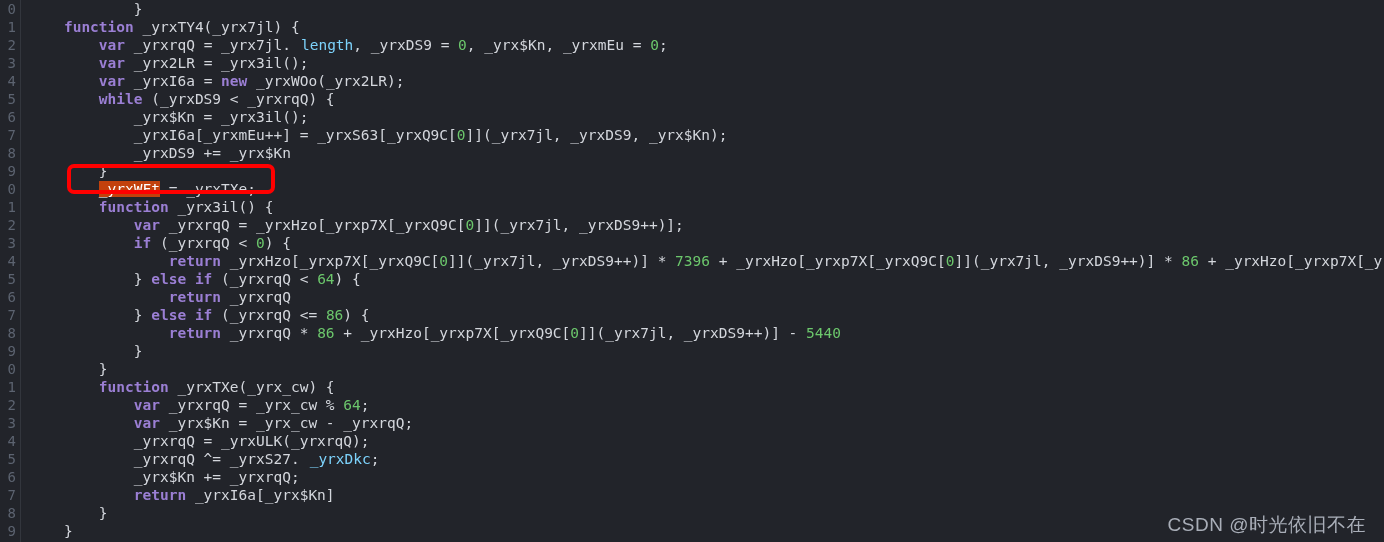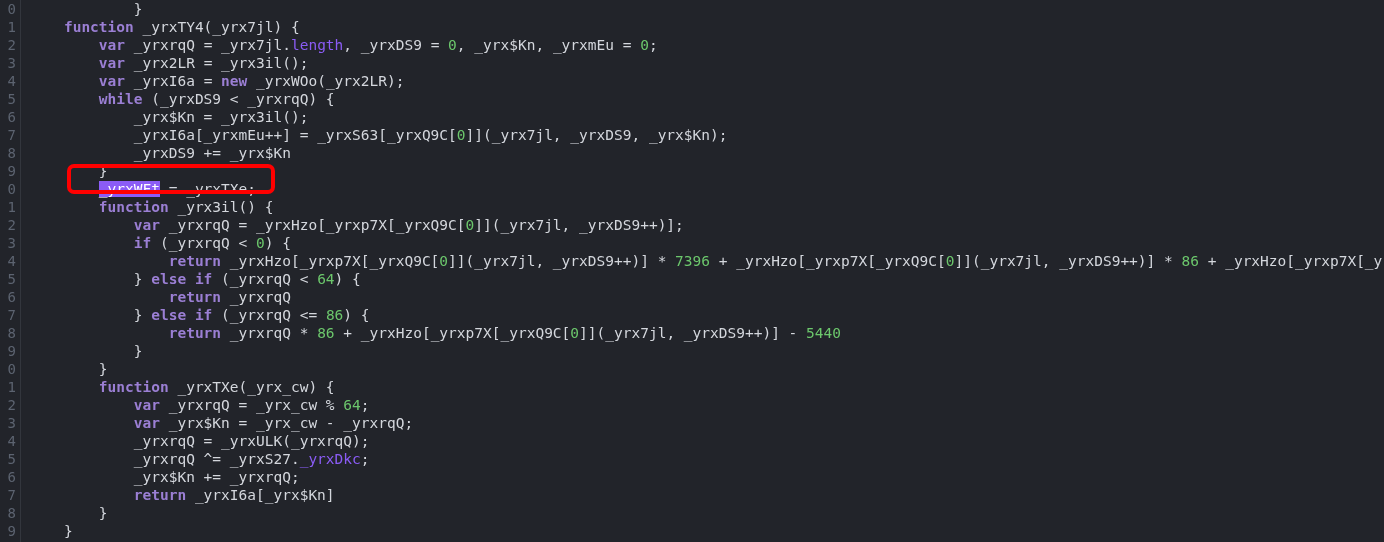--- a/index.html
+++ b/index.html
@@ -52,23 +52,23 @@
   .cl {
     height: 18px;
     line-height: 18px;
     white-space: pre;
     color: #d4d7dd;
     padding-left: 8px;
   }
   
   .kw   { color: #9b7fd4; font-weight: bold; }      
   .num  { color: #6cc76c; }      
-  .prop { color: #8b5cf6; }      
+  .prop { color: #7dd3fc; margin-left: 10px; }      
   .pl   { color: #d4d7dd; }      
-  .hl   { background: #8b5cf6; color: #ffffff; }  
+  .hl   { background: #c2410c; color: #ffffff; }  
 
   
   #redbox {
     position: absolute;
     left: 67px;
     top: 164px;
     width: 208px;
     height: 30px;
     border: 4px solid #ff0000;
     border-radius: 7px;
@@ -124,14 +124,15 @@
       <div class="ln">7</div>
       <div class="ln">8</div>
       <div class="ln">9</div>
       <div class="ln">0</div>
     </div>
 
   <div id="code"><div class="cl">            <span class="pl">}</span></div><div class="cl">    <span class="kw">function</span> <span class="pl">_yrxTY4</span><span class="pl">(</span><span class="pl">_yrx7jl</span><span class="pl">)</span> <span class="pl">{</span></div><div class="cl">        <span class="kw">var</span> <span class="pl">_yrxrqQ</span> <span class="pl">=</span> <span class="pl">_yrx7jl</span><span class="pl">.</span><span class="prop">length</span><span class="pl">,</span> <span class="pl">_yrxDS9</span> <span class="pl">=</span> <span class="num">0</span><span class="pl">,</span> <span class="pl">_yrx$Kn</span><span class="pl">,</span> <span class="pl">_yrxmEu</span> <span class="pl">=</span> <span class="num">0</span><span class="pl">;</span></div><div class="cl">        <span class="kw">var</span> <span class="pl">_yrx2LR</span> <span class="pl">=</span> <span class="pl">_yrx3il</span><span class="pl">();</span></div><div class="cl">        <span class="kw">var</span> <span class="pl">_yrxI6a</span> <span class="pl">=</span> <span class="kw">new</span> <span class="pl">_yrxWOo</span><span class="pl">(</span><span class="pl">_yrx2LR</span><span class="pl">);</span></div><div class="cl">        <span class="kw">while</span> <span class="pl">(</span><span class="pl">_yrxDS9</span> <span class="pl">&lt;</span> <span class="pl">_yrxrqQ</span><span class="pl">)</span> <span class="pl">{</span></div><div class="cl">            <span class="pl">_yrx$Kn</span> <span class="pl">=</span> <span class="pl">_yrx3il</span><span class="pl">();</span></div><div class="cl">            <span class="pl">_yrxI6a</span><span class="pl">[</span><span class="pl">_yrxmEu</span><span class="pl">++]</span> <span class="pl">=</span> <span class="pl">_yrxS63</span><span class="pl">[</span><span class="pl">_yrxQ9C</span><span class="pl">[</span><span class="num">0</span><span class="pl">]](</span><span class="pl">_yrx7jl</span><span class="pl">,</span> <span class="pl">_yrxDS9</span><span class="pl">,</span> <span class="pl">_yrx$Kn</span><span class="pl">);</span></div><div class="cl">            <span class="pl">_yrxDS9</span> <span class="pl">+=</span> <span class="pl">_yrx$Kn</span></div><div class="cl">        <span class="pl">}</span></div><div class="cl">        <span class="hl">_yrxWFt</span> <span class="pl">=</span> <span class="pl">_yrxTXe</span><span class="pl">;</span></div><div class="cl">        <span class="kw">function</span> <span class="pl">_yrx3il</span><span class="pl">()</span> <span class="pl">{</span></div><div class="cl">            <span class="kw">var</span> <span class="pl">_yrxrqQ</span> <span class="pl">=</span> <span class="pl">_yrxHzo</span><span class="pl">[</span><span class="pl">_yrxp7X</span><span class="pl">[</span><span class="pl">_yrxQ9C</span><span class="pl">[</span><span class="num">0</span><span class="pl">]](</span><span class="pl">_yrx7jl</span><span class="pl">,</span> <span class="pl">_yrxDS9</span><span class="pl">++)];</span></div><div class="cl">            <span class="kw">if</span> <span class="pl">(</span><span class="pl">_yrxrqQ</span> <span class="pl">&lt;</span> <span class="num">0</span><span class="pl">)</span> <span class="pl">{</span></div><div class="cl">                <span class="kw">return</span> <span class="pl">_yrxHzo</span><span class="pl">[</span><span class="pl">_yrxp7X</span><span class="pl">[</span><span class="pl">_yrxQ9C</span><span class="pl">[</span><span class="num">0</span><span class="pl">]](</span><span class="pl">_yrx7jl</span><span class="pl">,</span> <span class="pl">_yrxDS9</span><span class="pl">++)]</span> <span class="pl">*</span> <span class="num">7396</span> <span class="pl">+</span> <span class="pl">_yrxHzo</span><span class="pl">[</span><span class="pl">_yrxp7X</span><span class="pl">[</span><span class="pl">_yrxQ9C</span><span class="pl">[</span><span class="num">0</span><span class="pl">]](</span><span class="pl">_yrx7jl</span><span class="pl">,</span> <span class="pl">_yrxDS9</span><span class="pl">++)]</span> <span class="pl">*</span> <span class="num">86</span> <span class="pl">+</span> <span class="pl">_yrxHzo</span><span class="pl">[</span><span class="pl">_yrxp7X</span><span class="pl">[</span><span class="pl">_yrxQ9C</span></div><div class="cl">            <span class="pl">}</span> <span class="kw">else</span> <span class="kw">if</span> <span class="pl">(</span><span class="pl">_yrxrqQ</span> <span class="pl">&lt;</span> <span class="num">64</span><span class="pl">)</span> <span class="pl">{</span></div><div class="cl">                <span class="kw">return</span> <span class="pl">_yrxrqQ</span></div><div class="cl">            <span class="pl">}</span> <span class="kw">else</span> <span class="kw">if</span> <span class="pl">(</span><span class="pl">_yrxrqQ</span> <span class="pl">&lt;=</span> <span class="num">86</span><span class="pl">)</span> <span class="pl">{</span></div><div class="cl">                <span class="kw">return</span> <span class="pl">_yrxrqQ</span> <span class="pl">*</span> <span class="num">86</span> <span class="pl">+</span> <span class="pl">_yrxHzo</span><span class="pl">[</span><span class="pl">_yrxp7X</span><span class="pl">[</span><span class="pl">_yrxQ9C</span><span class="pl">[</span><span class="num">0</span><span class="pl">]](</span><span class="pl">_yrx7jl</span><span class="pl">,</span> <span class="pl">_yrxDS9</span><span class="pl">++)]</span> <span class="pl">-</span> <span class="num">5440</span></div><div class="cl">            <span class="pl">}</span></div><div class="cl">        <span class="pl">}</span></div><div class="cl">        <span class="kw">function</span> <span class="pl">_yrxTXe</span><span class="pl">(</span><span class="pl">_yrx_cw</span><span class="pl">)</span> <span class="pl">{</span></div><div class="cl">            <span class="kw">var</span> <span class="pl">_yrxrqQ</span> <span class="pl">=</span> <span class="pl">_yrx_cw</span> <span class="pl">%</span> <span class="num">64</span><span class="pl">;</span></div><div class="cl">            <span class="kw">var</span> <span class="pl">_yrx$Kn</span> <span class="pl">=</span> <span class="pl">_yrx_cw</span> <span class="pl">-</span> <span class="pl">_yrxrqQ</span><span class="pl">;</span></div><div class="cl">            <span class="pl">_yrxrqQ</span> <span class="pl">=</span> <span class="pl">_yrxULK</span><span class="pl">(</span><span class="pl">_yrxrqQ</span><span class="pl">);</span></div><div class="cl">            <span class="pl">_yrxrqQ</span> <span class="pl">^=</span> <span class="pl">_yrxS27</span><span class="pl">.</span><span class="prop">_yrxDkc</span><span class="pl">;</span></div><div class="cl">            <span class="pl">_yrx$Kn</span> <span class="pl">+=</span> <span class="pl">_yrxrqQ</span><span class="pl">;</span></div><div class="cl">            <span class="kw">return</span> <span class="pl">_yrxI6a</span><span class="pl">[</span><span class="pl">_yrx$Kn</span><span class="pl">]</span></div><div class="cl">        <span class="pl">}</span></div><div class="cl">    <span class="pl">}</span></div><div class="cl">    <span class="kw">function</span> <span class="pl">_yrx3kb</span><span class="pl">()</span> <span class="pl">{</span></div></div>
 
   <div id="redbox"></div>
 
+  <div id="watermark">CSDN @时光依旧不在</div>
 
 </div>
 
 </body></html>

